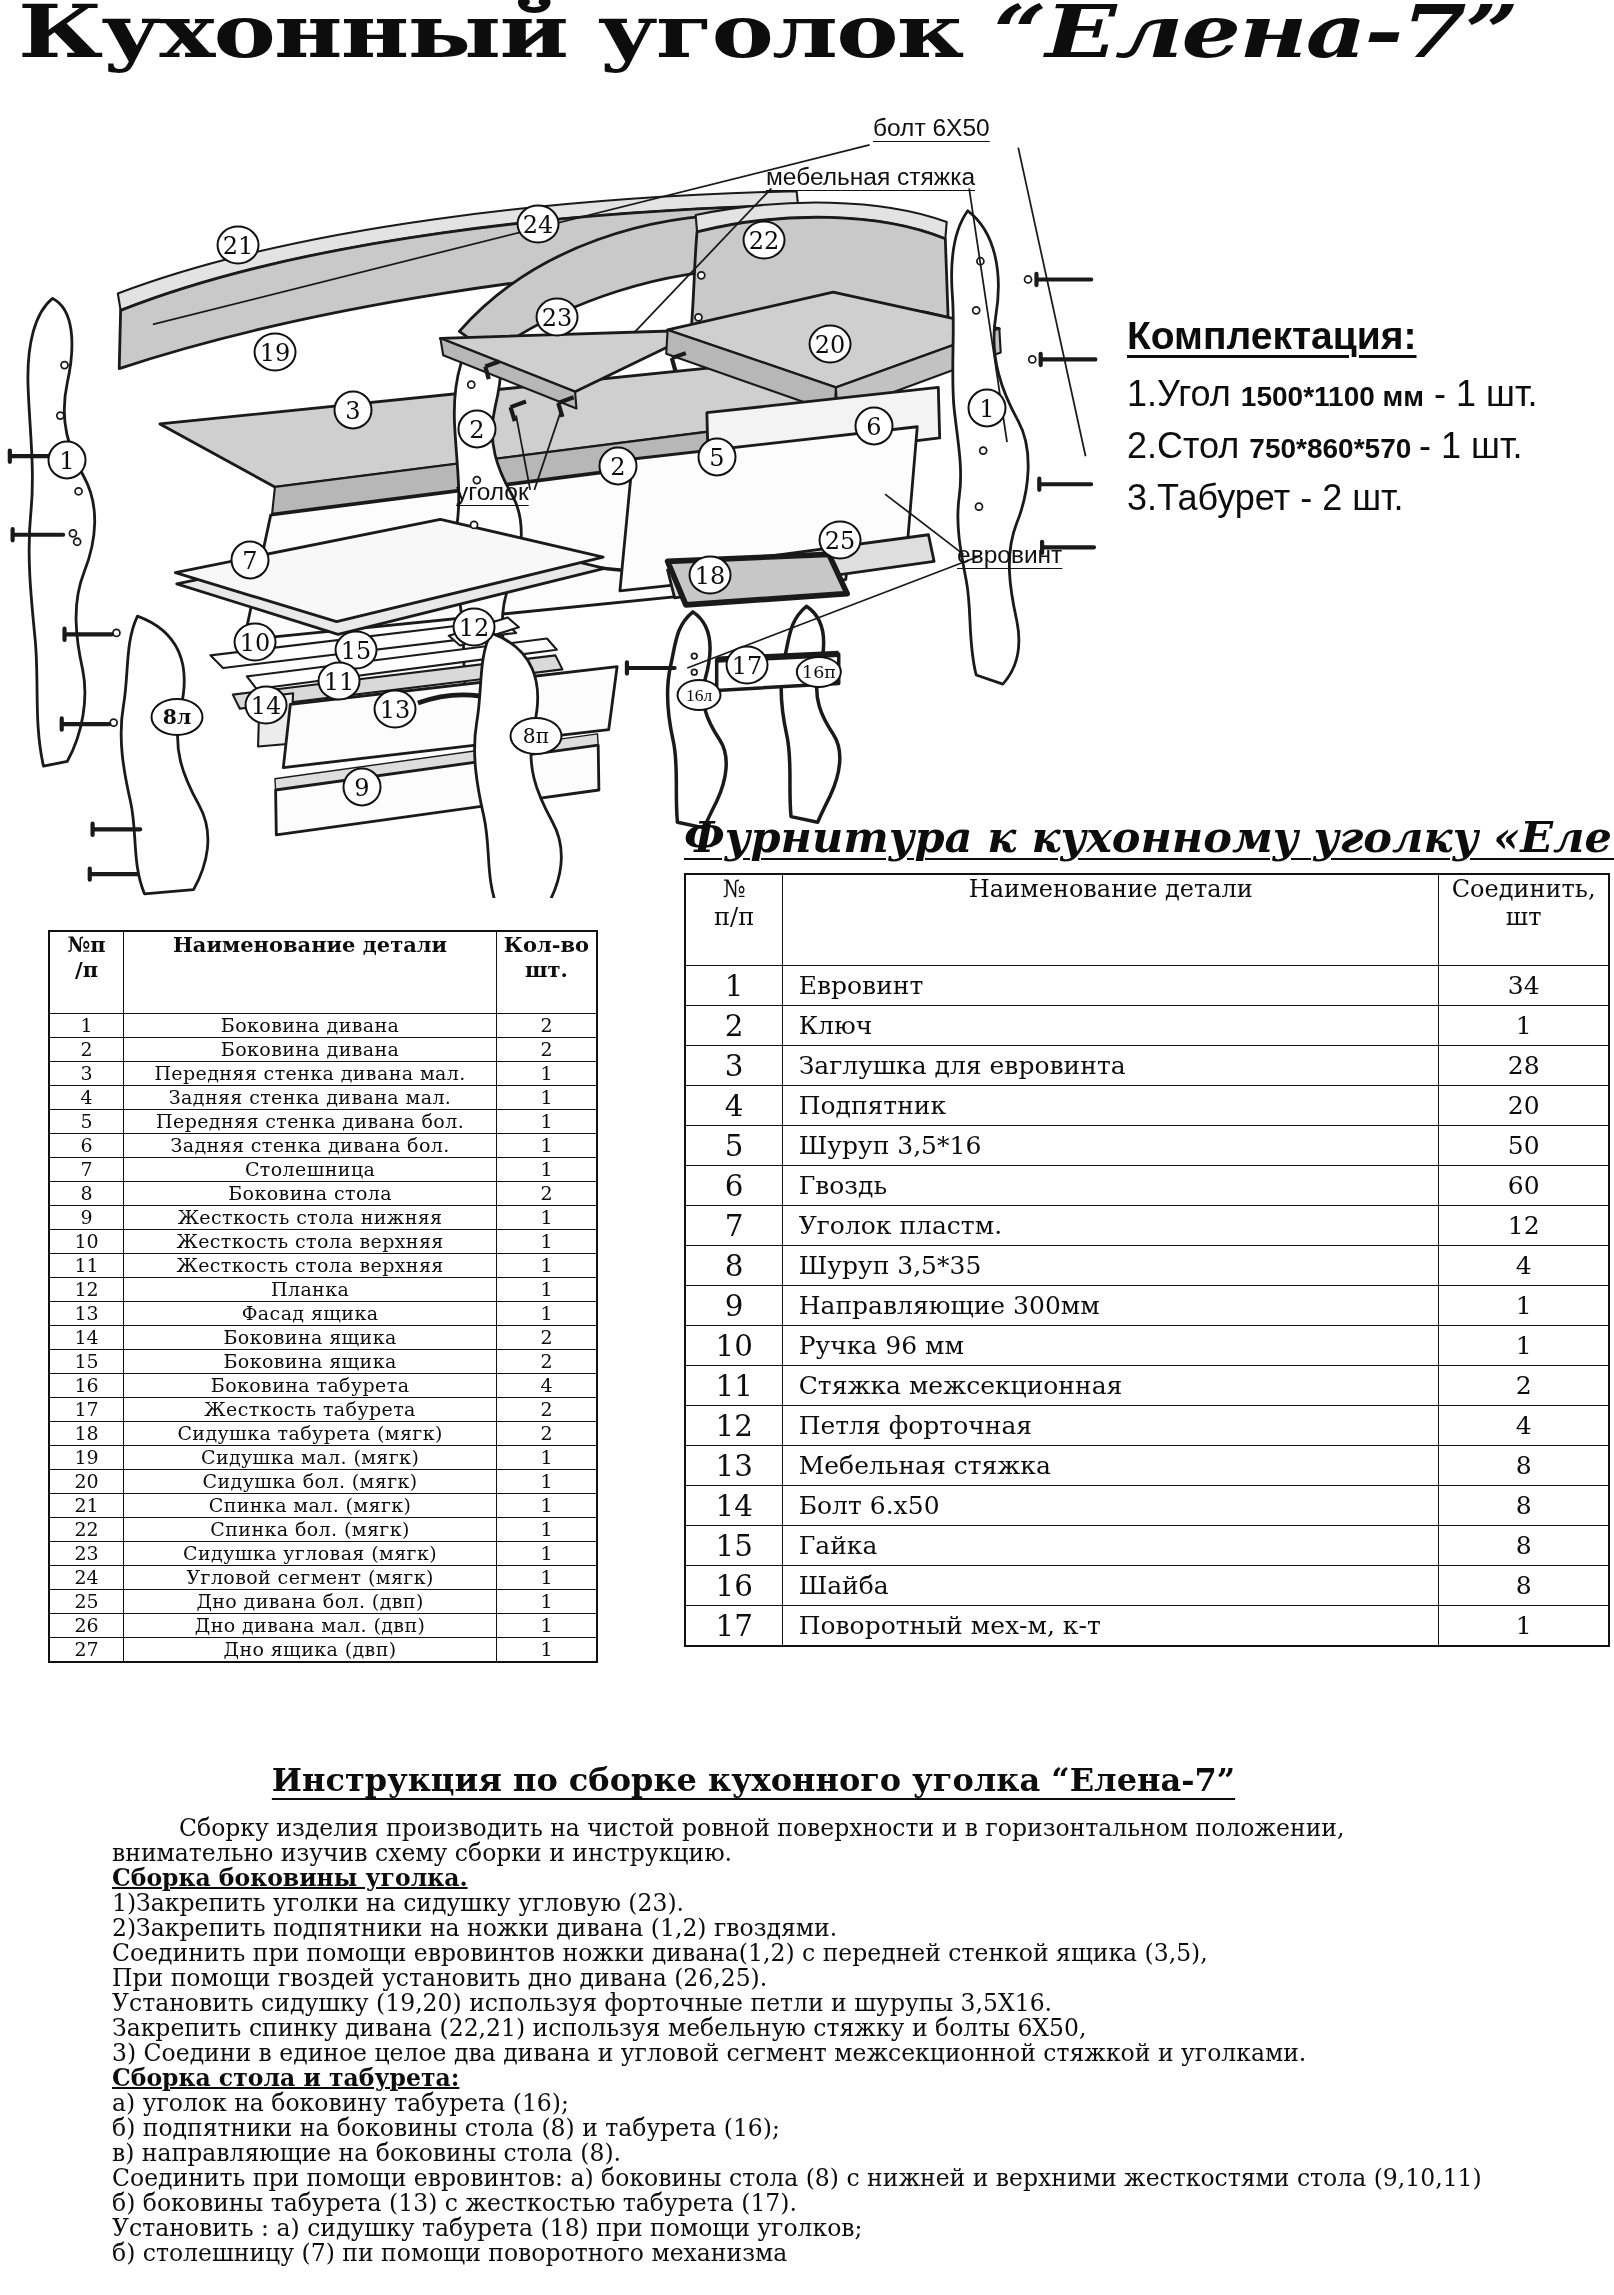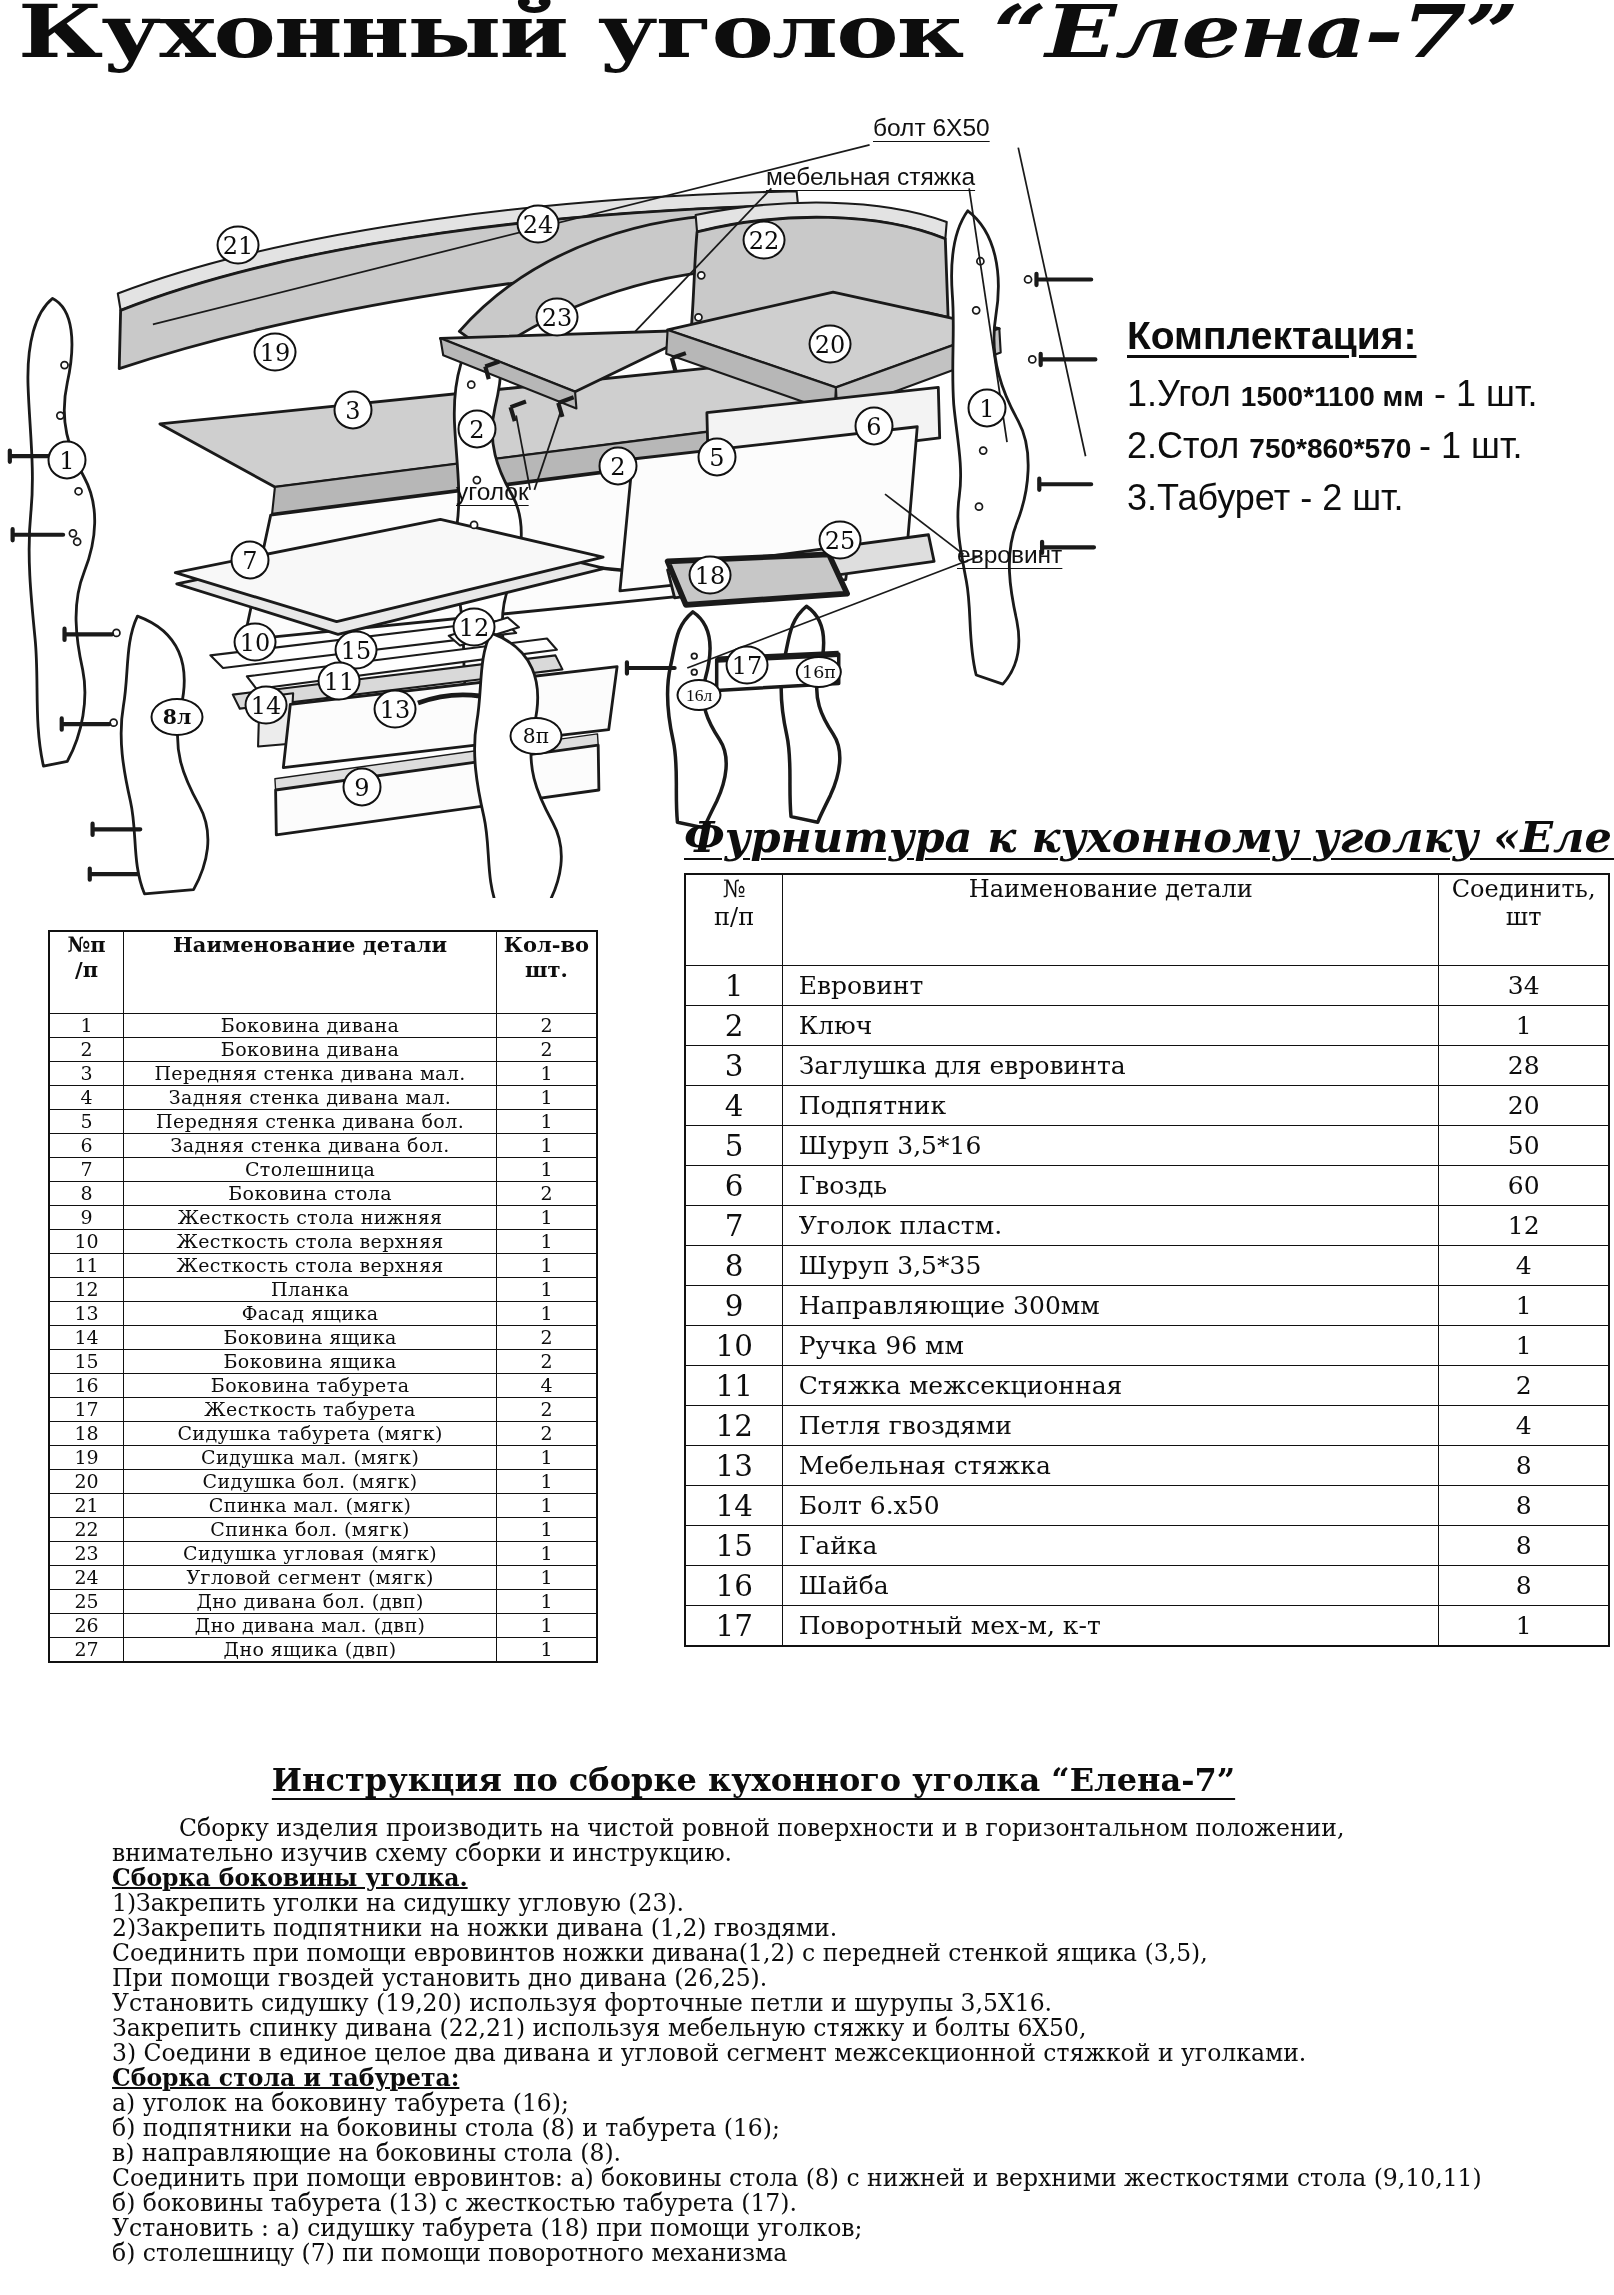--- a/index.html
+++ b/index.html
@@ -497,21 +497,21 @@
           <td class="name">Ручка 96 мм</td>
           <td class="qty">1</td>
         </tr>
         <tr>
           <td class="num">11</td>
           <td class="name">Стяжка межсекционная</td>
           <td class="qty">2</td>
         </tr>
         <tr>
           <td class="num">12</td>
-          <td class="name">Петля гвоздями</td>
+          <td class="name">Петля форточная</td>
           <td class="qty">4</td>
         </tr>
         <tr>
           <td class="num">13</td>
           <td class="name">Мебельная стяжка</td>
           <td class="qty">8</td>
         </tr>
         <tr>
           <td class="num">14</td>
           <td class="name">Болт 6.х50</td>

